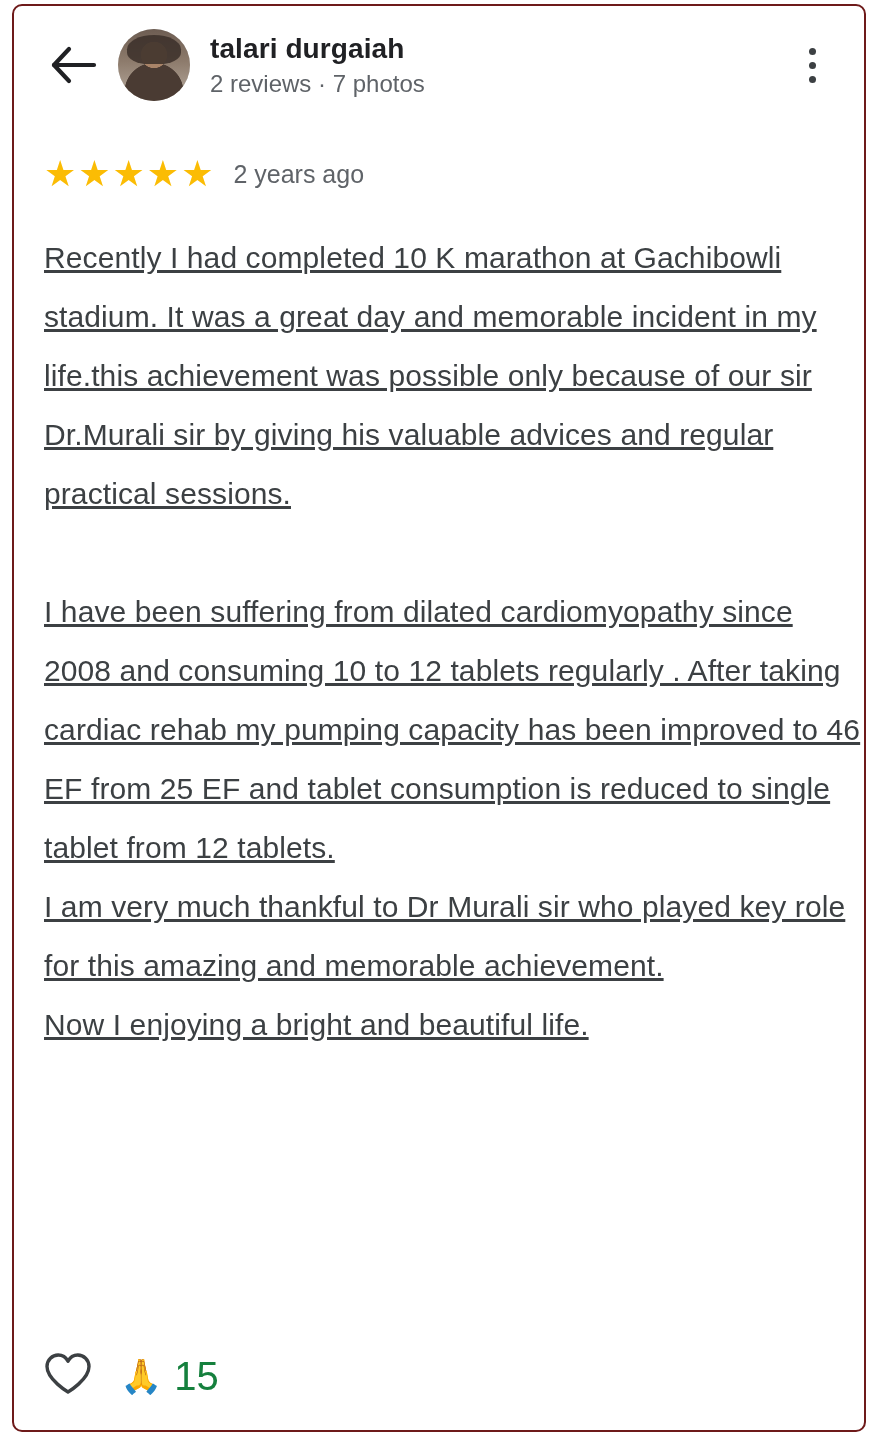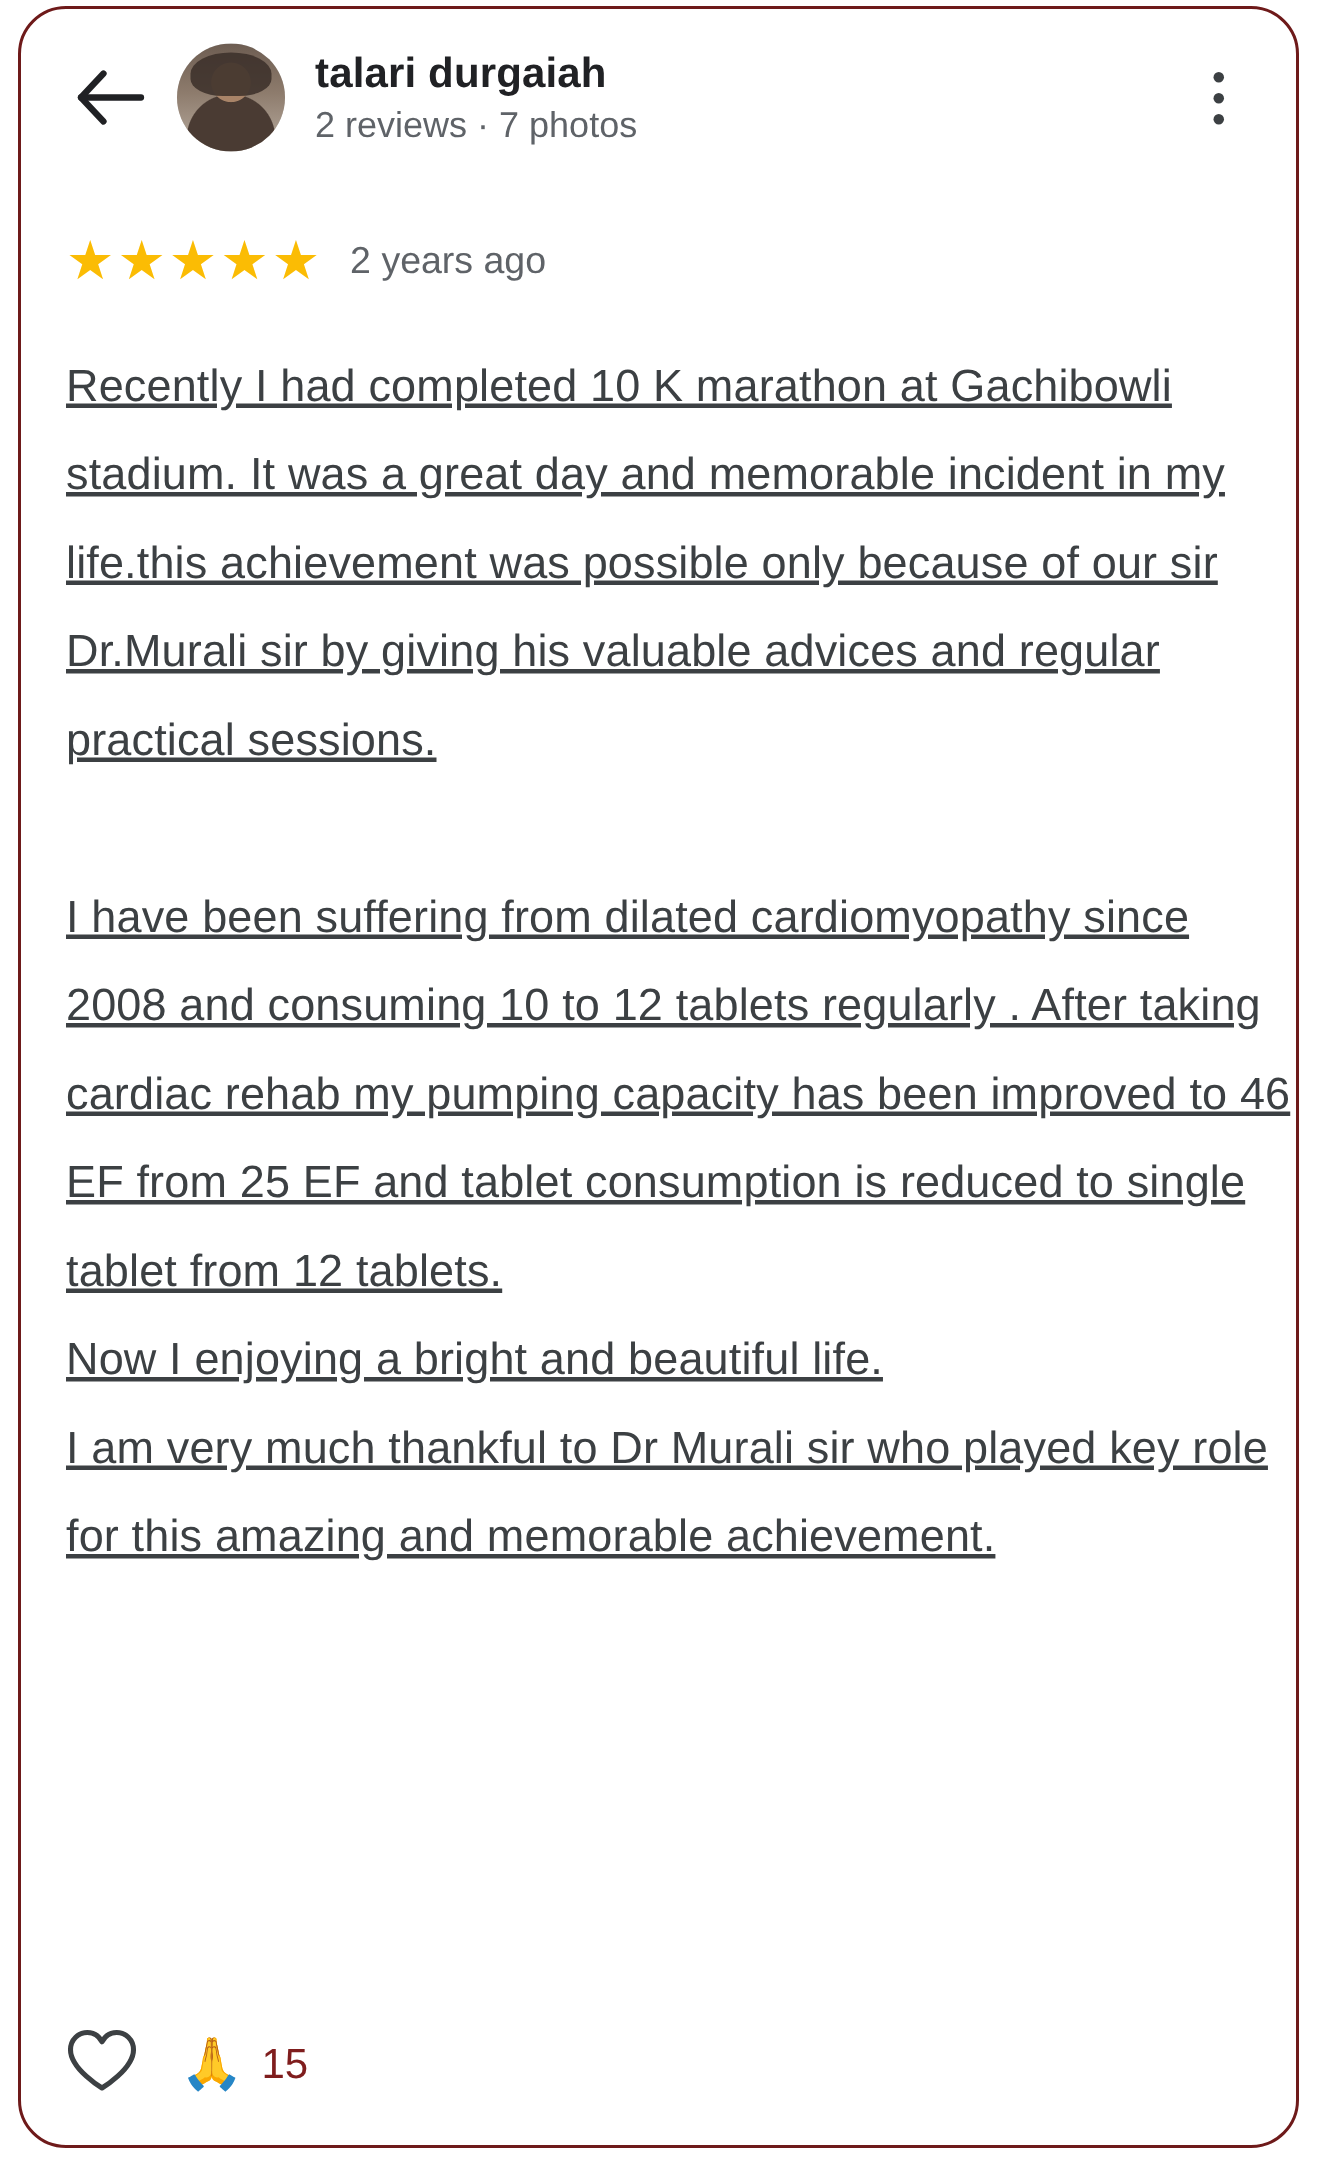--- a/index.html
+++ b/index.html
@@ -23,21 +23,21 @@
   }
 
   
   .card-frame {
     position: absolute;
     left: 12px;
     top: 4px;
     width: 854px;
     height: 1428px;
     border: 2px solid #6e1a1a;
-    border-radius: 32px;
+    border-radius: 10px;
     box-sizing: border-box;
     background: #ffffff;
     overflow: hidden;
   }
 
   
   .header {
     position: absolute;
     left: 0;
     top: 0;
@@ -189,22 +189,22 @@
     display: flex;
     align-items: center;
     gap: 12px;
     cursor: pointer;
   }
   .reaction-emoji {
     font-size: 34px;
     line-height: 1;
   }
   .reaction-count {
-    font-size: 28px;
-    color: #7f1d1d;
+    font-size: 40px;
+    color: #15803d;
   }
 </style>
 </head>
 <body>
 
 <div class="screen">
   <div class="card-frame">
 
     <div class="header">
 
@@ -241,22 +241,22 @@
         <span>★</span>
         <span>★</span>
         <span>★</span>
       </div>
       <div class="review-age">2 years ago</div>
     </div>
 
     <div class="review-body">
       <p>Recently I had completed 10 K marathon at Gachibowli stadium. It was a great day and memorable incident in my life.this achievement was possible only because of our sir Dr.Murali sir by giving his valuable advices and regular practical sessions.</p>
       <p class="gap">I have been suffering from dilated cardiomyopathy since 2008 and consuming 10 to 12 tablets regularly . After taking cardiac rehab my pumping capacity has been improved to 46 EF from 25 EF and tablet consumption is reduced to single tablet from 12 tablets.</p>
+      <p>I am very much thankful to Dr Murali sir who played key role for this amazing and memorable achievement.</p>
       <p>Now I enjoying a bright and beautiful life.</p>
-      <p>I am very much thankful to Dr Murali sir who played key role for this amazing and memorable achievement.</p>
     </div>
 
     <div class="footer">
       <div class="like-button">
         <span>
           <svg width="50" height="46" viewBox="0 0 50 46" aria-hidden="true">
             <path d="M25 41 C25 41 4 28.5 4 15.5 C4 8.6 9.4 4 15.2 4 C19.4 4 23 6.4 25 10.2 C27 6.4 30.6 4 34.8 4 C40.6 4 46 8.6 46 15.5 C46 28.5 25 41 25 41 Z" fill="none" stroke="#3c4043" stroke-width="3.4" stroke-linejoin="round"></path>
           </svg>
         </span>
       </div>

